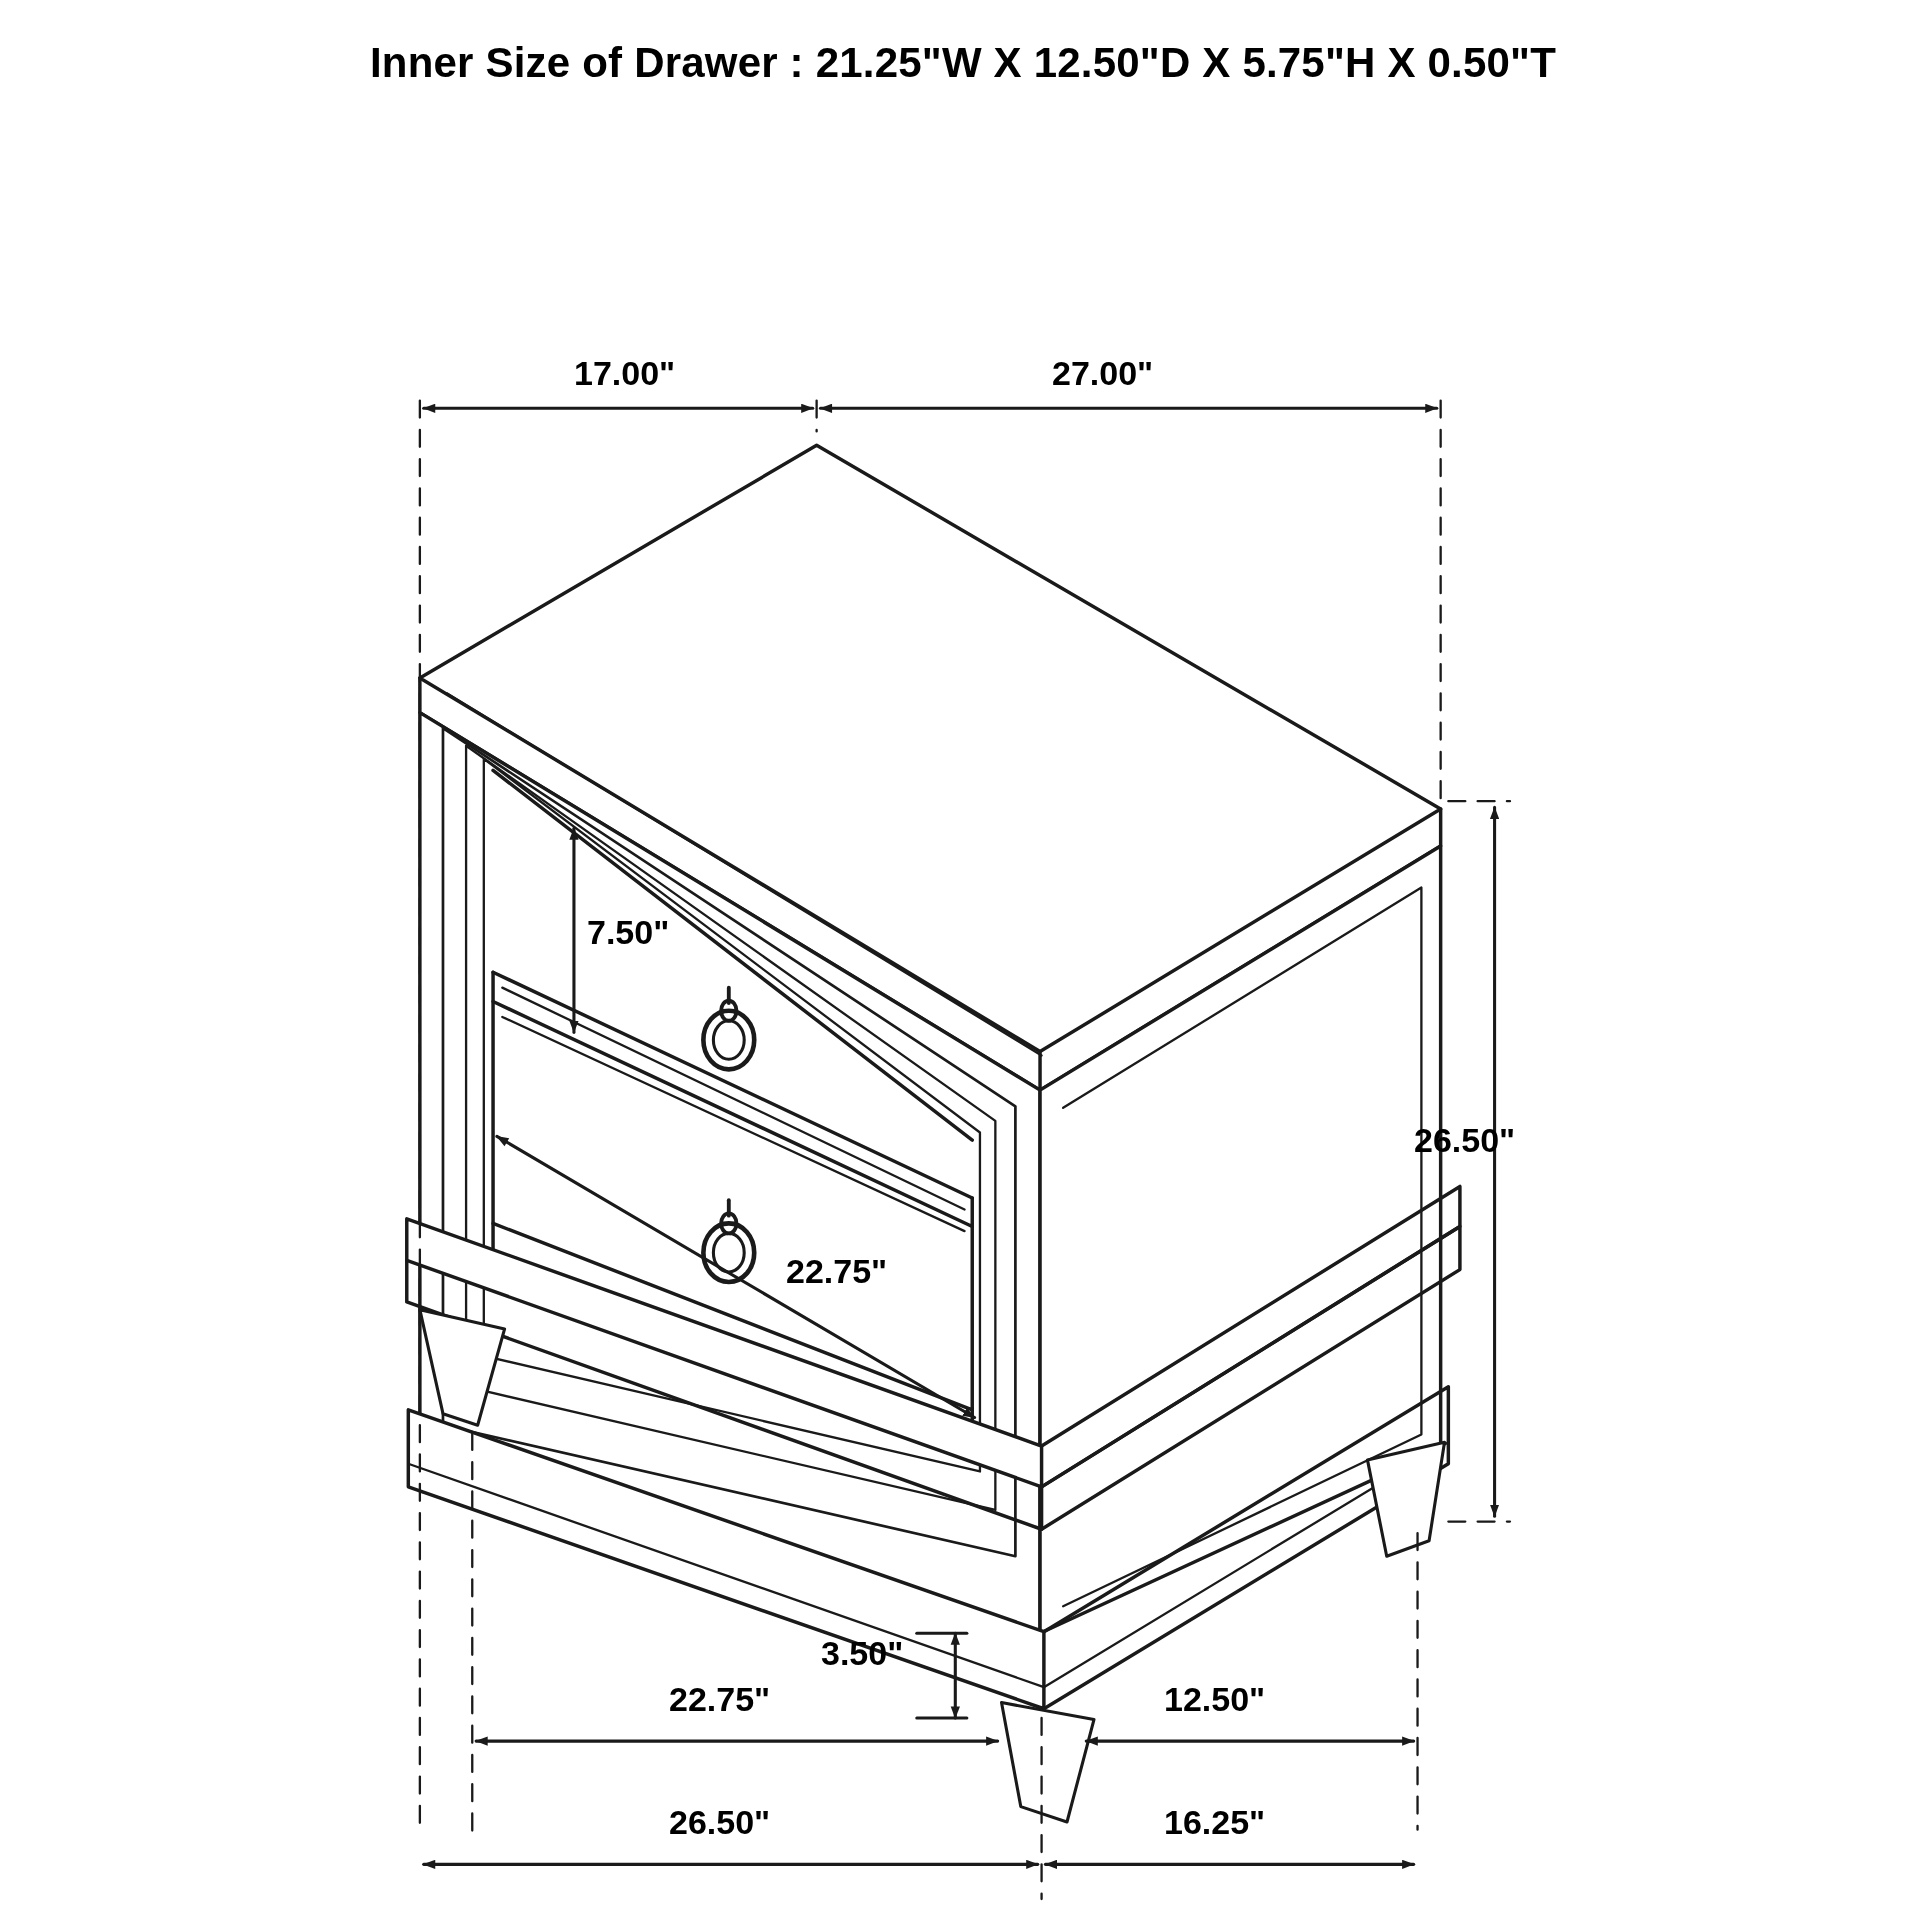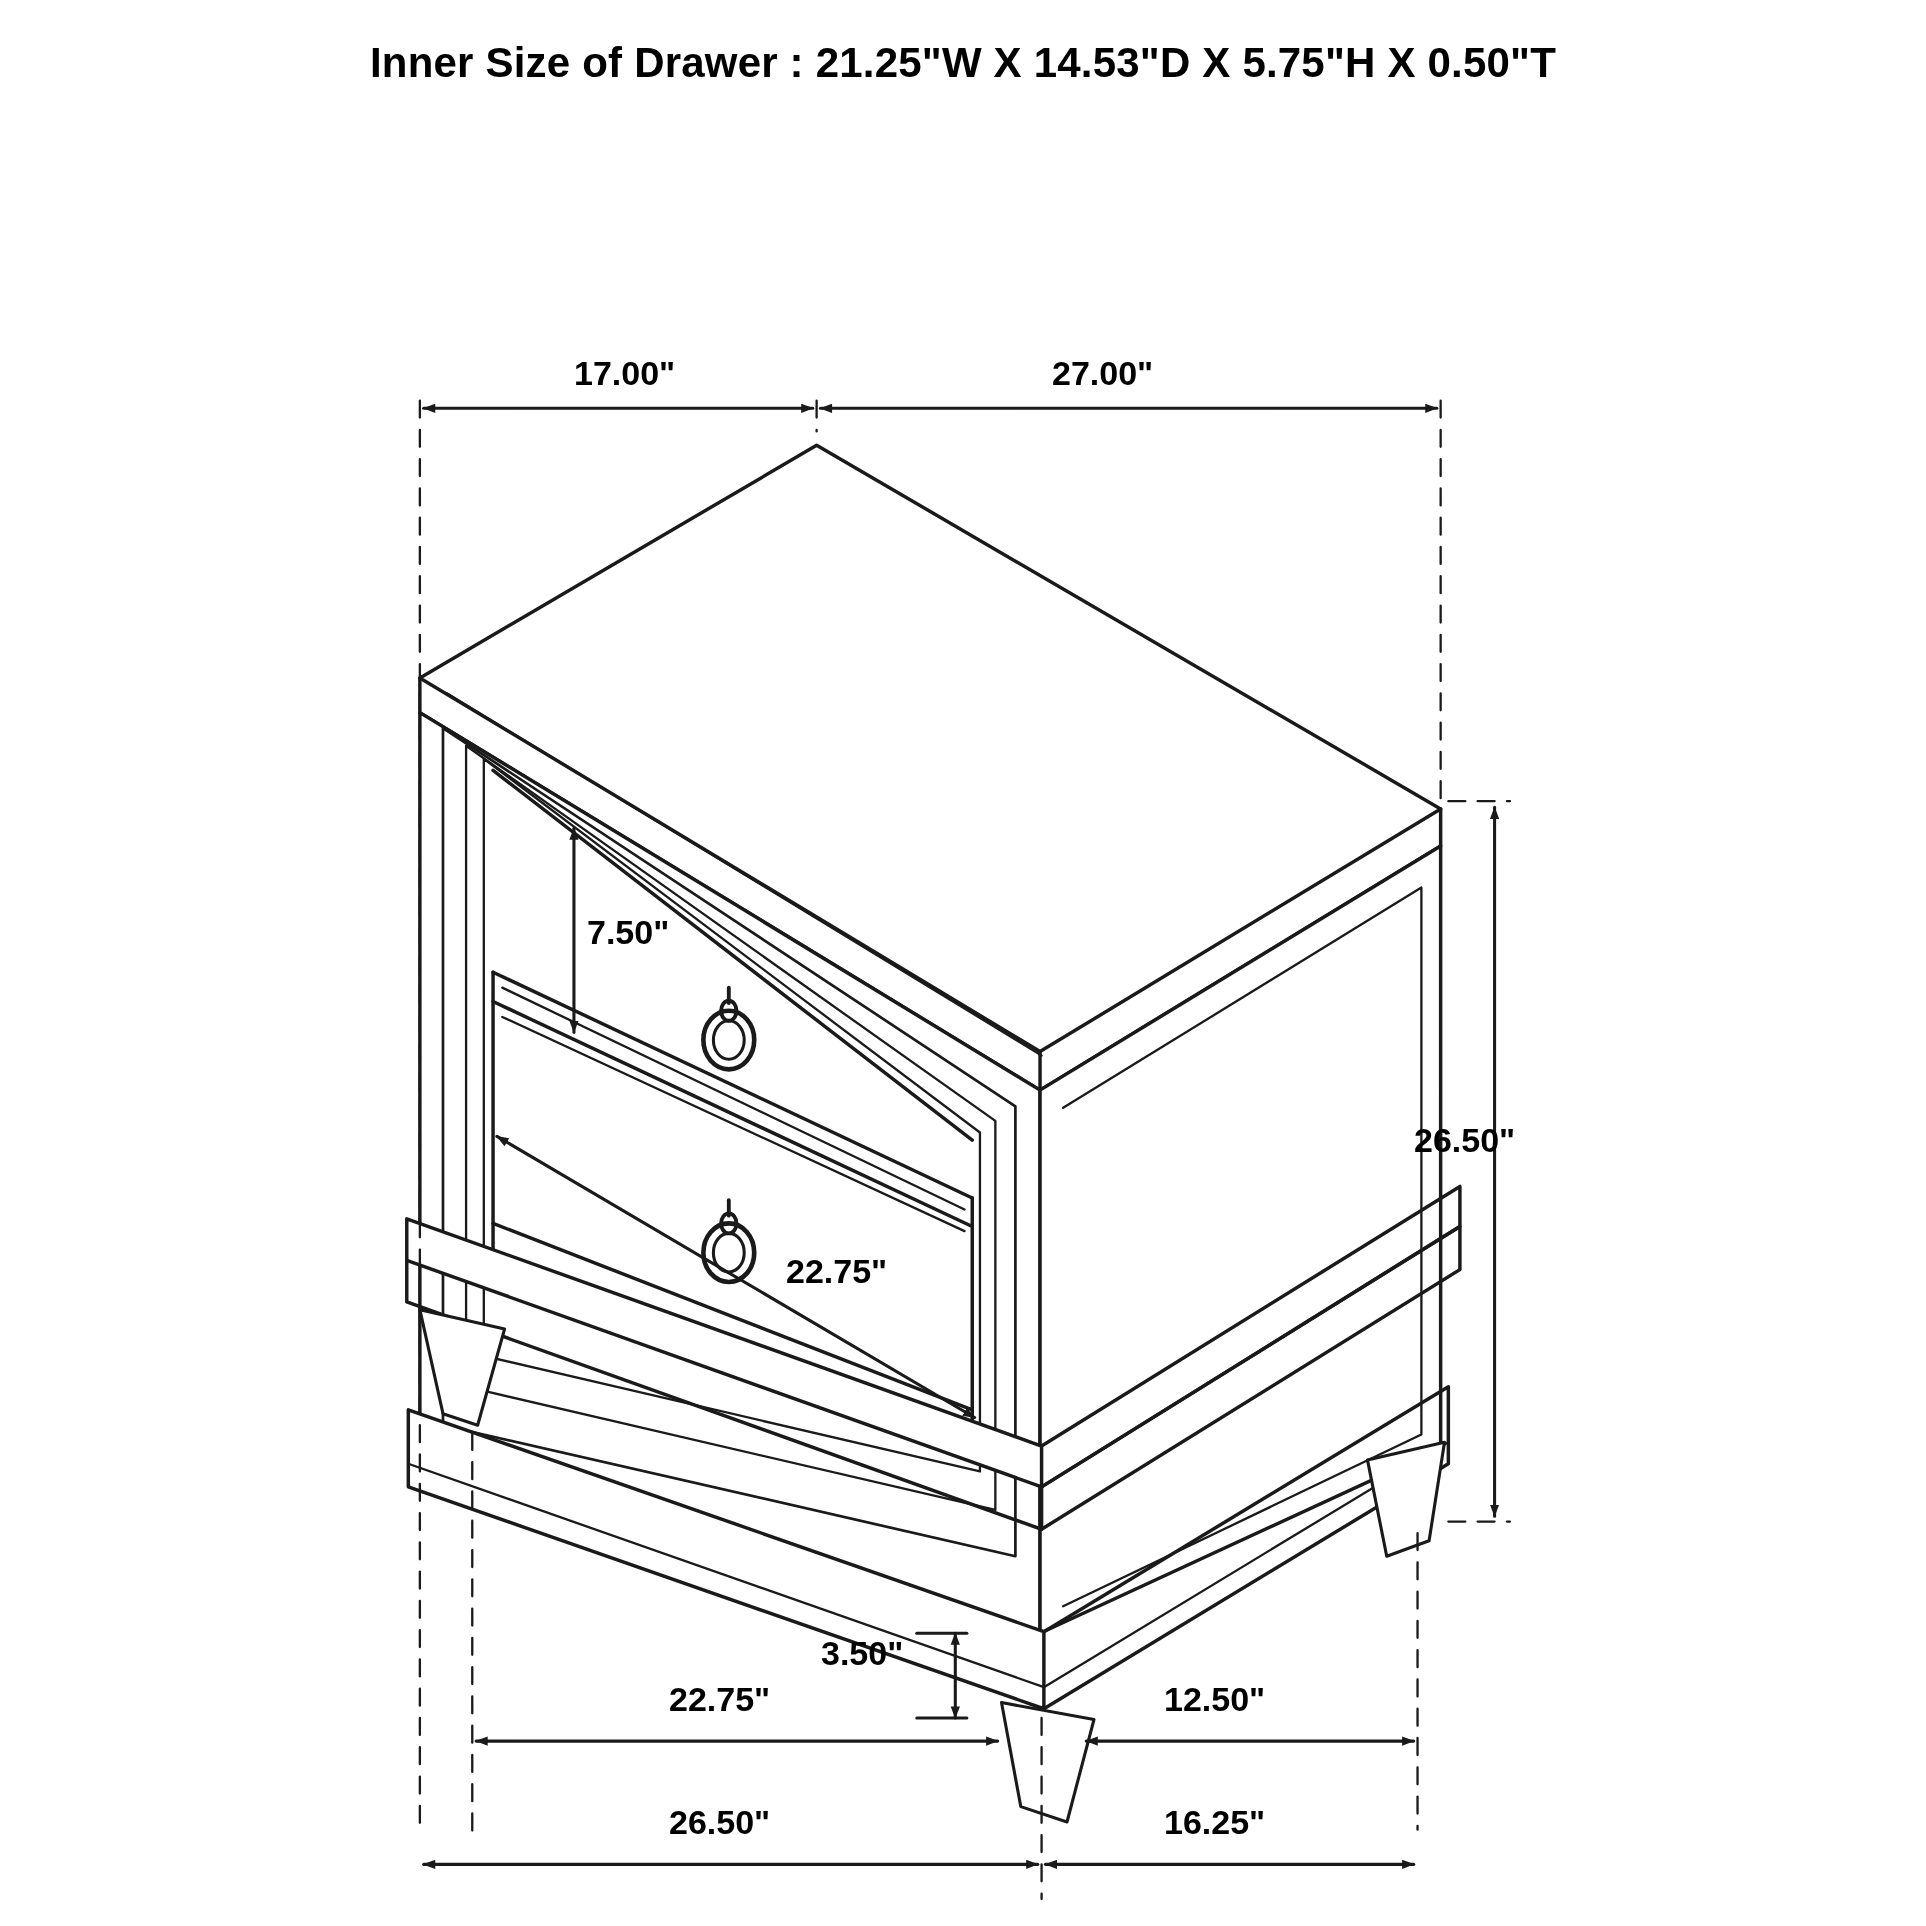--- a/index.html
+++ b/index.html
@@ -39,21 +39,21 @@
     font-weight: bold;
     color: #000000;
     white-space: nowrap;
   }
 </style>
 </head>
 <body>
 
 <div id="page">
 
-  <div id="title">Inner Size of Drawer : 21.25"W X 14.53"D X 5.75"H X 0.50"T</div>
+  <div id="title">Inner Size of Drawer : 21.25"W X 12.50"D X 5.75"H X 0.50"T</div>
 
   <svg id="drawing" viewBox="0 0 2500 2500">
     <defs>
       <marker id="arrEnd" markerWidth="18" markerHeight="18" refX="15" refY="6" orient="auto" markerUnits="userSpaceOnUse">
         <path d="M0,0 L16,6 L0,12 z" fill="#1a1a1a"></path>
       </marker>
       <marker id="arrStart" markerWidth="18" markerHeight="18" refX="1" refY="6" orient="auto" markerUnits="userSpaceOnUse">
         <path d="M16,0 L0,6 L16,12 z" fill="#1a1a1a"></path>
       </marker>
     </defs>

